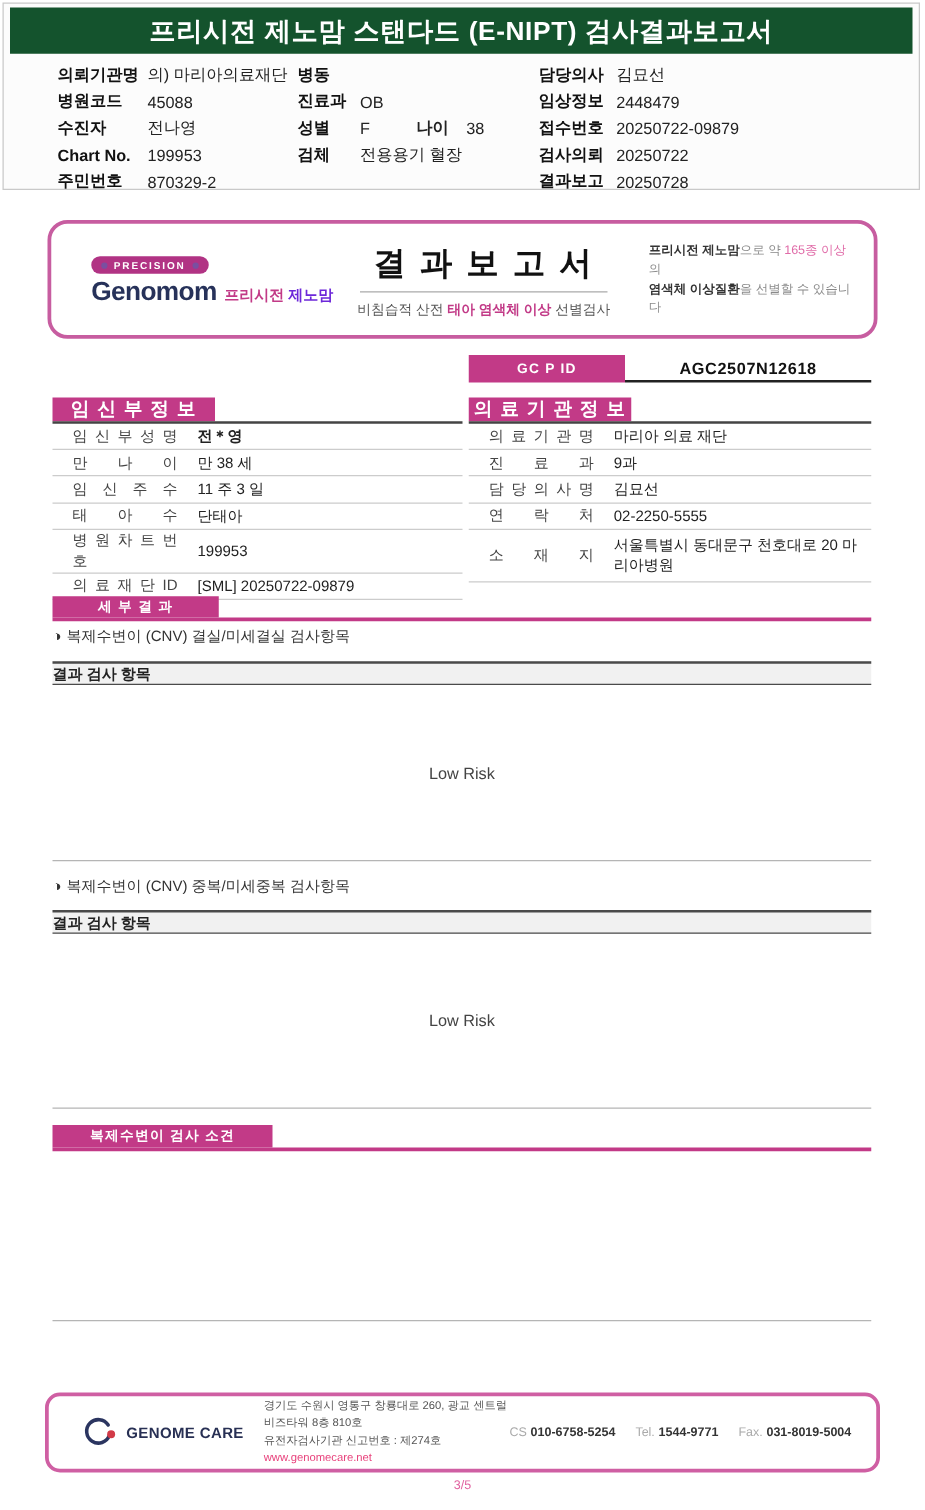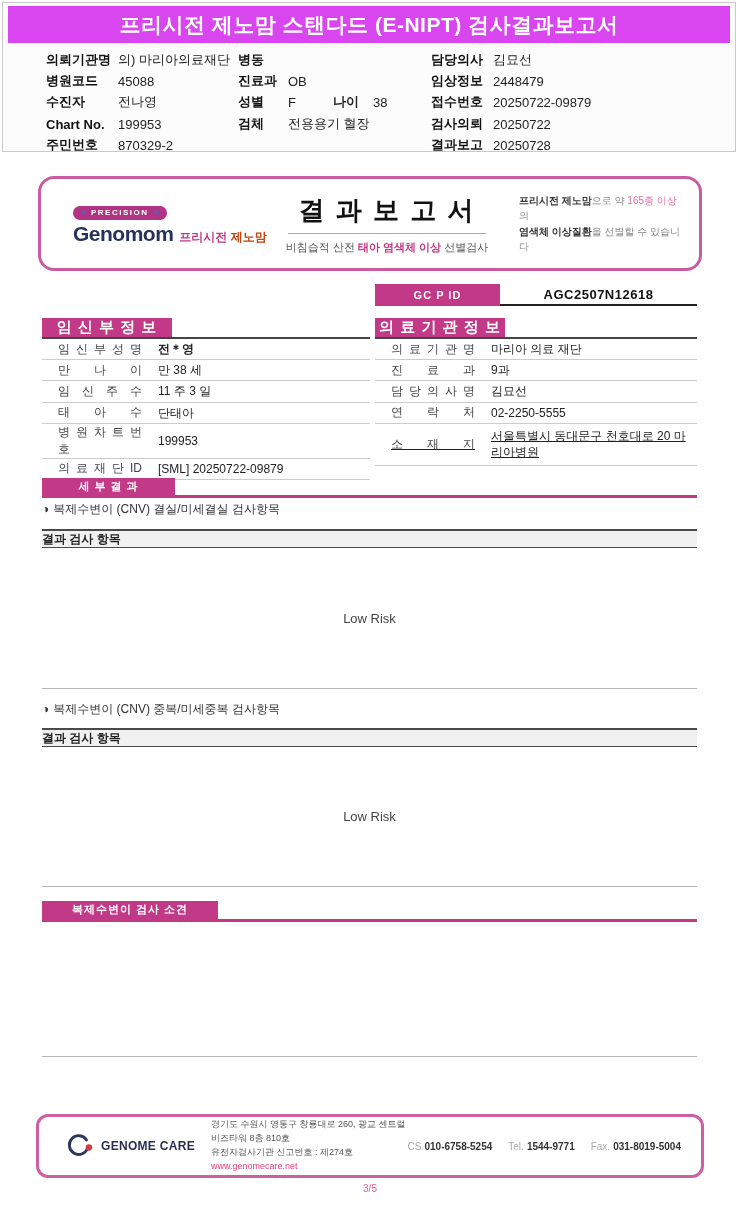--- a/index.html
+++ b/index.html
@@ -3,21 +3,21 @@
 <meta charset="utf-8">
 <style>
   * { margin:0; padding:0; box-sizing:border-box; }
   html,body { width:740px; background:#fff; }
   body { font-family:"Liberation Sans","DejaVu Sans",sans-serif; color:#222; }
   .page { position:relative; width:740px; height:1208px; background:#fff; overflow:hidden; }
 
   
   .order-header { position:absolute; left:2px; top:2px; width:734px; height:150px;
     background:#fcfcfc; border:1px solid #c9c9c9; }
-  .title-bar { margin:3px 5px 0 5px; height:37px; background:#d946ef; color:#fff;
+  .title-bar { margin:3px 5px 0 5px; height:37px; background:#14532d; color:#fff;
     display:flex; align-items:center; justify-content:center;
     font-size:21px; font-weight:bold; letter-spacing:0.5px; }
   .info-grid { position:relative; height:106px; font-size:13px; }
   .ocol { position:absolute; top:7px; }
   .ocol1 { left:23px;margin-left:20px; }
   .ocol2 { left:235px; }
   .ocol3 { left:428px; }
   .orow { display:flex; align-items:center; height:20px; margin-bottom:1px; white-space:nowrap; }
   .orow.gap { margin-top:2px; }
   .olbl { font-weight:bold; color:#111; }
@@ -33,21 +33,21 @@
     border:3px solid #C75DA0; border-radius:16px; background:#fff;
     display:flex; align-items:center; }
   .brand { width:214px; padding-left:32px; }
   .pill { display:inline-flex; align-items:center; gap:5px; background:#B13384; color:#fff;
     font-size:8px; font-weight:bold; letter-spacing:1.5px; padding:2.5px 8px; border-radius:9px; }
   .pill-dot { width:5px; height:5px; border-radius:50%; background:#7A4FA0; display:inline-block; }
   .brand-line { margin-top:2px; white-space:nowrap; }
   .genomom { font-size:21px; font-weight:800; color:#27325A; letter-spacing:-0.5px; }
   .brand-kr { font-size:12px; font-weight:bold; margin-left:6px; }
   .brand-kr .pink { color:#C23A87; }
-  .brand-kr .dark { color:#c2410c; }
+  .brand-kr .dark { color:#6d28d9; }
   .doc-center { flex:1; text-align:center; }
   .doc-title { font-size:26px; font-weight:800; color:#111; letter-spacing:2px; white-space:nowrap; }
   .doc-title-line { width:198px; height:1px; background:#aaa; margin:5px auto 6px auto; }
   .doc-subtitle { font-size:11px; color:#555; white-space:nowrap; }
   .doc-subtitle .hl { color:#C23A87; font-weight:bold; }
   .tagline { width:180px; padding-right:16px; font-size:10px; color:#8a8a8a; line-height:1.55; }
   .tagline .tb { color:#333; font-weight:bold; }
   .tagline .tp { color:#E06BA8; }
 
   
@@ -58,21 +58,21 @@
     justify-content:center; font-size:13px; font-weight:bold; color:#111; letter-spacing:0.5px; }
 
   
   .tbl { position:absolute; top:318px; }
   .tbl-left { left:42px; width:328px; }
   .tbl-right { left:375px; width:322px; }
   .tbl-badge { width:130px; height:19px; background:#C23A87; color:#fff; font-size:15px;
     font-weight:bold; letter-spacing:1px; display:flex; align-items:center; justify-content:center; }
   .tbl-body { border-top:2px solid #444; }
   .trow { display:flex; align-items:center; border-bottom:1px solid #ccc; min-height:20px; font-size:12px; }
-  .trow.tall { min-height:42px;text-decoration:underline; }
+  .trow.tall { min-height:42px; }
   .tlbl { width:116px; padding:0 16px 0 16px; color:#444;
     text-align:justify; text-align-last:justify; flex-shrink:0; }
   .tval { flex:1; color:#222; padding:2px 4px 2px 0; line-height:1.35; }
   .tval.bold { font-weight:bold; }
 
   
   .section-head { position:absolute; left:42px; width:655px; border-bottom:3px solid #C23A87; }
   .section-badge { display:inline-flex; align-items:center; justify-content:center;
     background:#C23A87; color:#fff; font-size:11px; font-weight:bold; height:17px;
     letter-spacing:1px; padding:0 14px; min-width:133px; }

